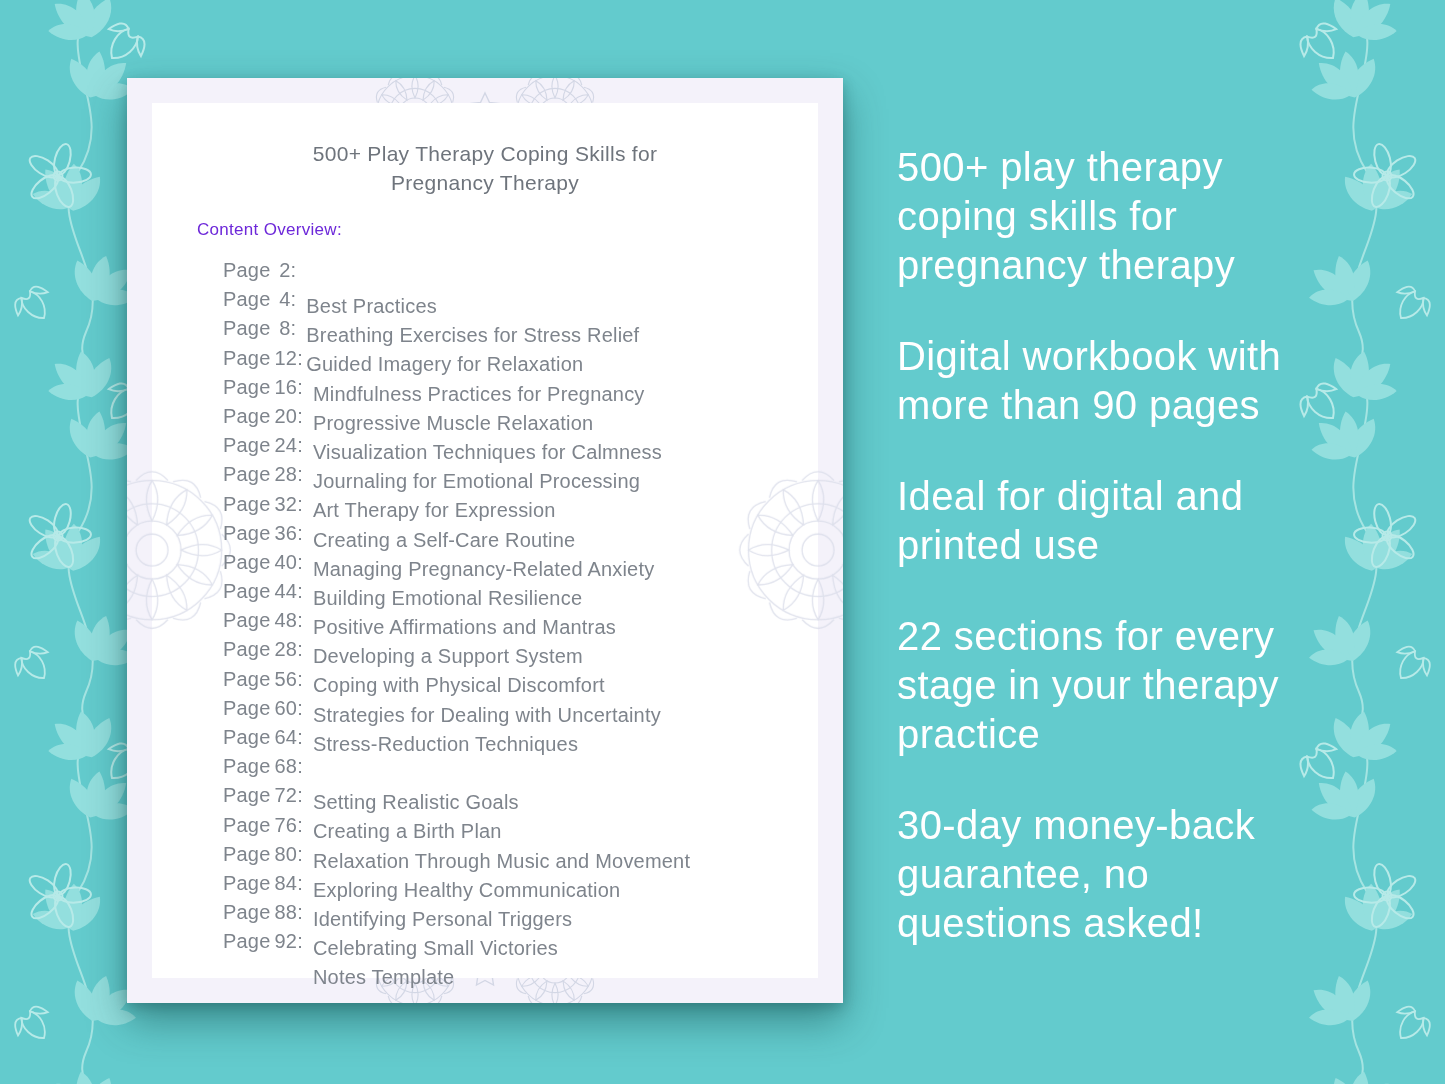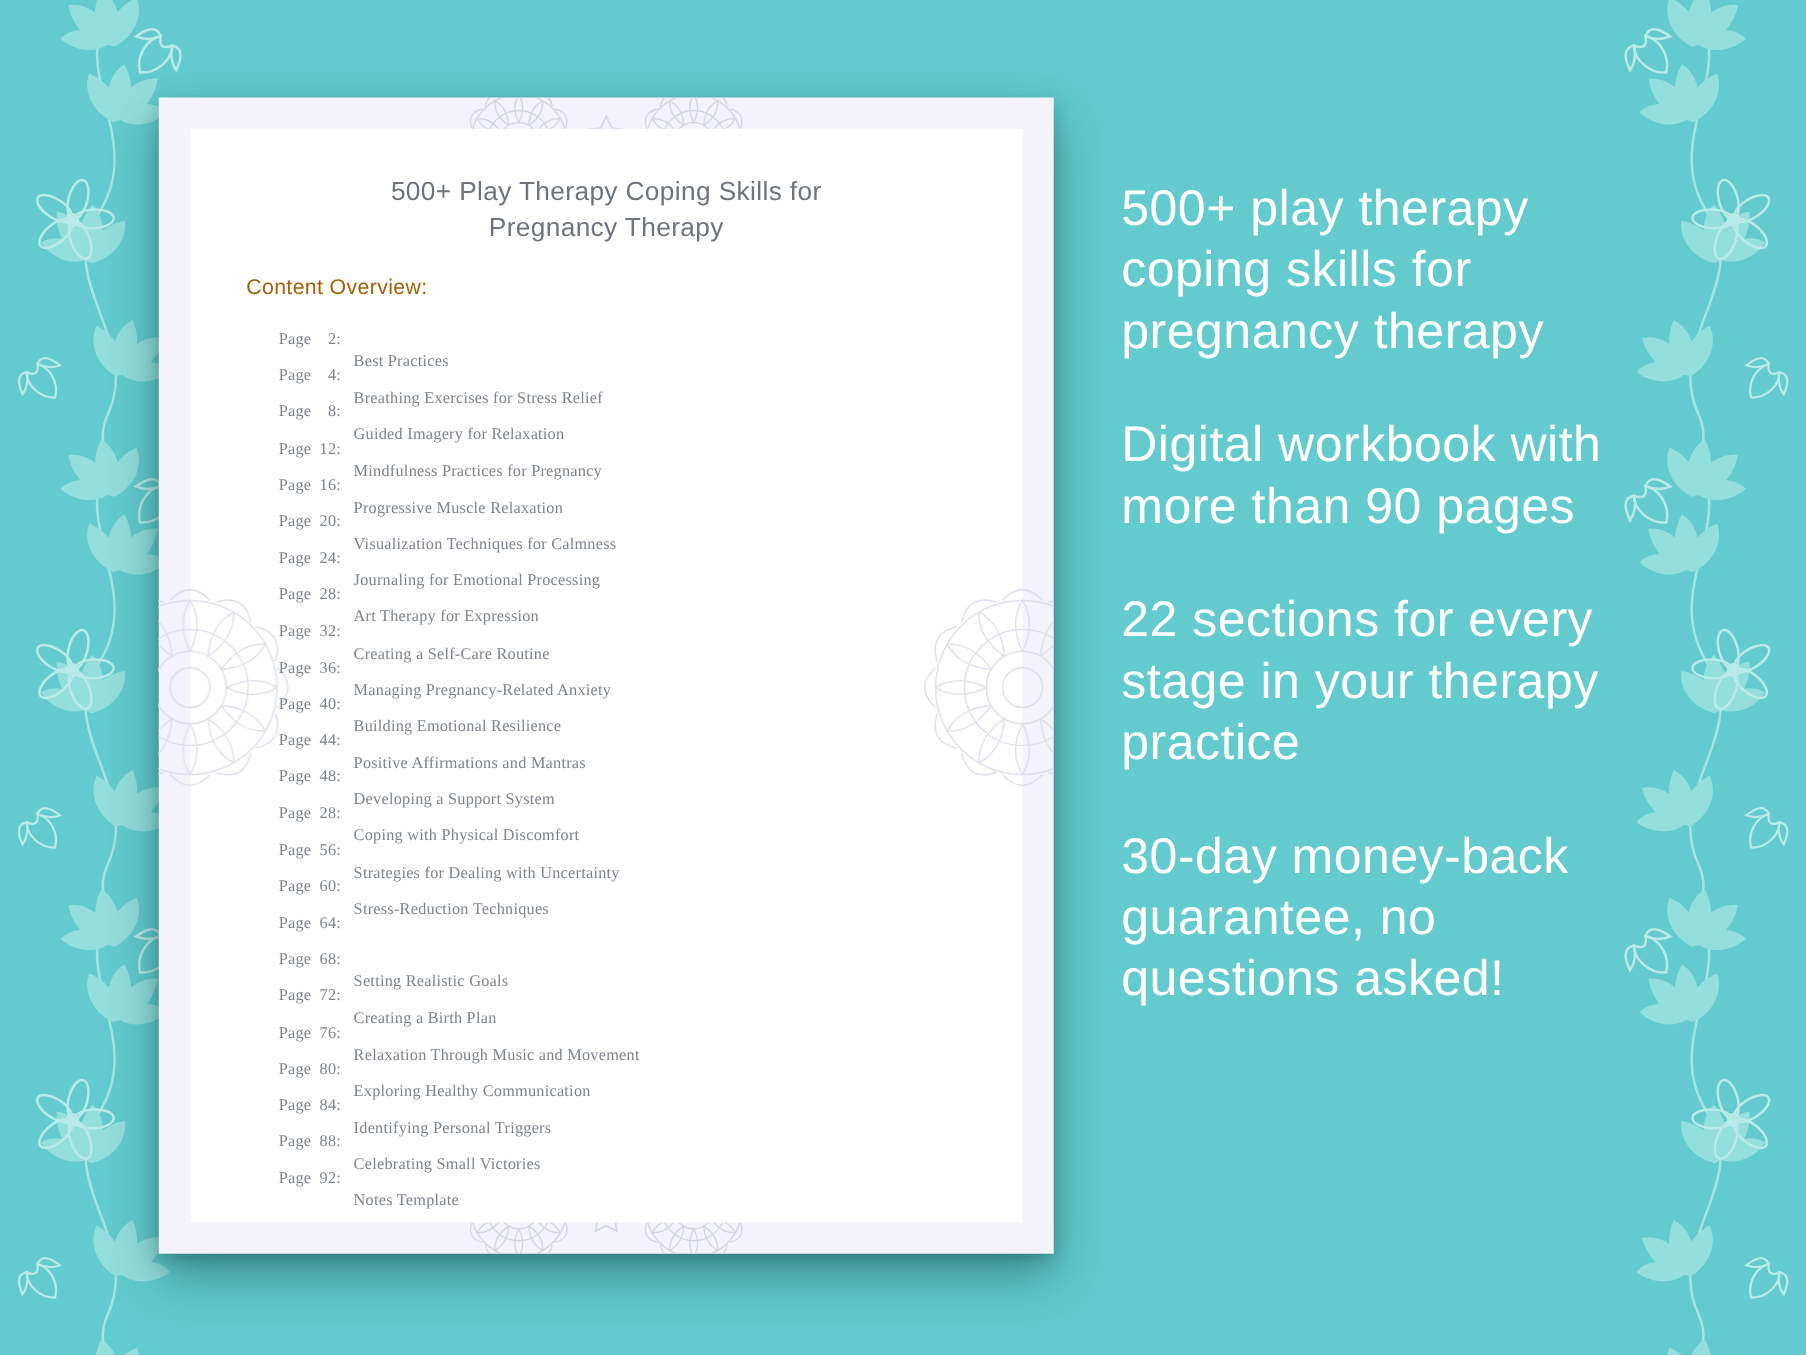--- a/index.html
+++ b/index.html
@@ -19,24 +19,24 @@
     box-shadow:0 18px 38px rgba(8,62,62,.45),0 4px 12px rgba(8,62,62,.28);
   }
   .card-deco{position:absolute;left:0;top:0;width:716px;height:925px;z-index:1;}
   .page{position:absolute;left:25px;top:25px;width:666px;height:875px;background:#ffffff;}
   .page-content{position:absolute;left:25px;top:25px;width:666px;height:875px;z-index:2;}
   .doc-title{
     margin:36px auto 0;max-width:400px;text-align:center;
     font-size:21px;line-height:29px;font-weight:400;
     color:#6e747c;letter-spacing:.3px;
   }
-  .heading{margin:23px 0 0 45px;font-size:17px;color:#a16207;letter-spacing:.3px;}
+  .heading{margin:23px 0 0 45px;font-size:17px;color:#6d28d9;letter-spacing:.3px;}
   .toc{margin:16px 0 0 71px;}
-  .toc-row{display:flex;align-items:center;height:29.2px;line-height:29.2px;
-    font-size:13px;color:#7e848c;letter-spacing:.2px;font-family:Liberation Serif, serif;}
+  .toc-row{display:flex;align-items:flex-start;height:29.2px;line-height:29.2px;
+    font-size:20px;color:#7e848c;letter-spacing:.2px;}
   .toc-num{display:inline-block;min-width:16px;text-align:right;margin-left:4px;}
   .toc-title{margin-left:10px;margin-top:36px;}
   
   .marketing{position:absolute;left:897px;top:143px;width:420px;z-index:2;}
   .marketing p{margin:0 0 42px;font-size:40px;line-height:49px;color:#ffffff;letter-spacing:.4px;font-weight:400;}
   .defs-holder{position:absolute;width:0;height:0;overflow:hidden;}
 </style>
 </head>
 <body>
 
@@ -287,15 +287,16 @@
           <span class="toc-title">Notes Template</span>
       </div>
       </div>
   </div>
 </div>
 
 <div class="marketing">
 
 <p>500+ play therapy coping skills for pregnancy therapy</p>
     <p>Digital workbook with more than 90 pages</p>
+    <p>Ideal for digital and printed use</p>
     <p>22 sections for every stage in your therapy practice</p>
     <p>30-day money-back guarantee, no questions asked!</p>
   </div>
 
 </body></html>

